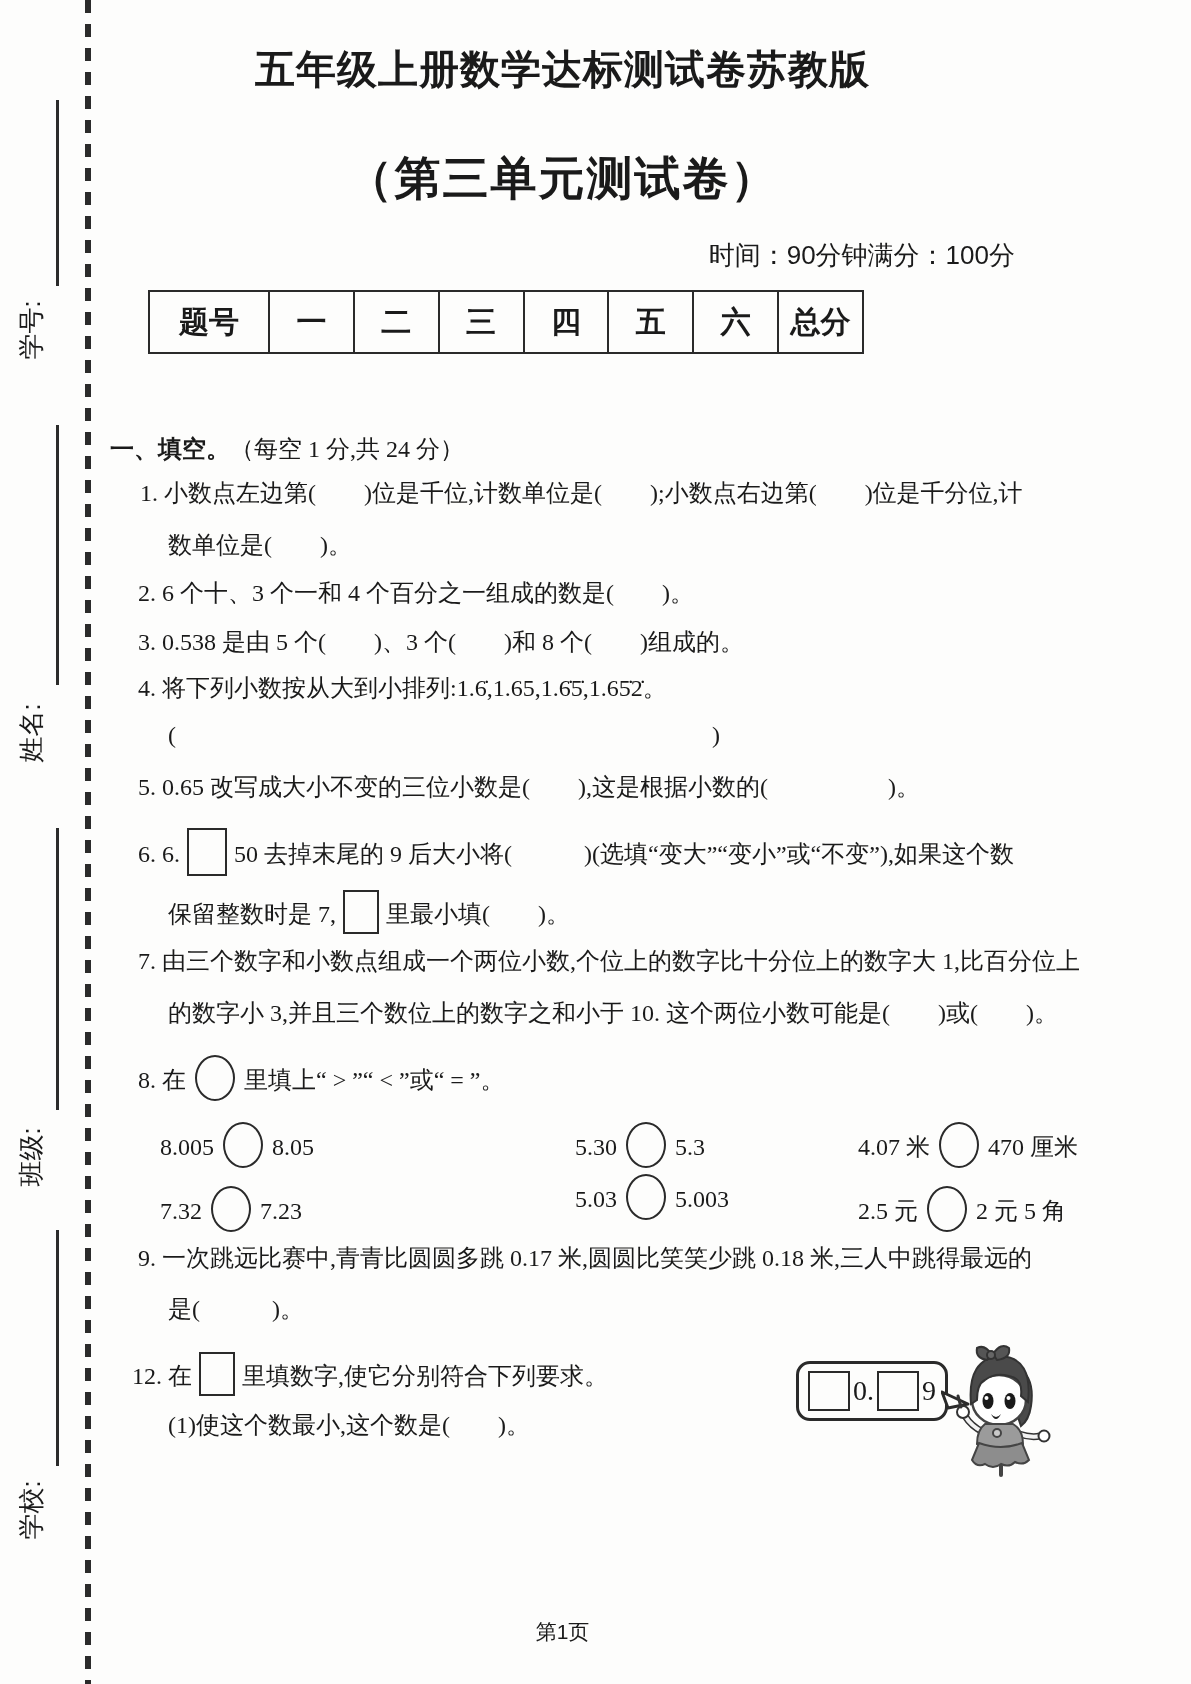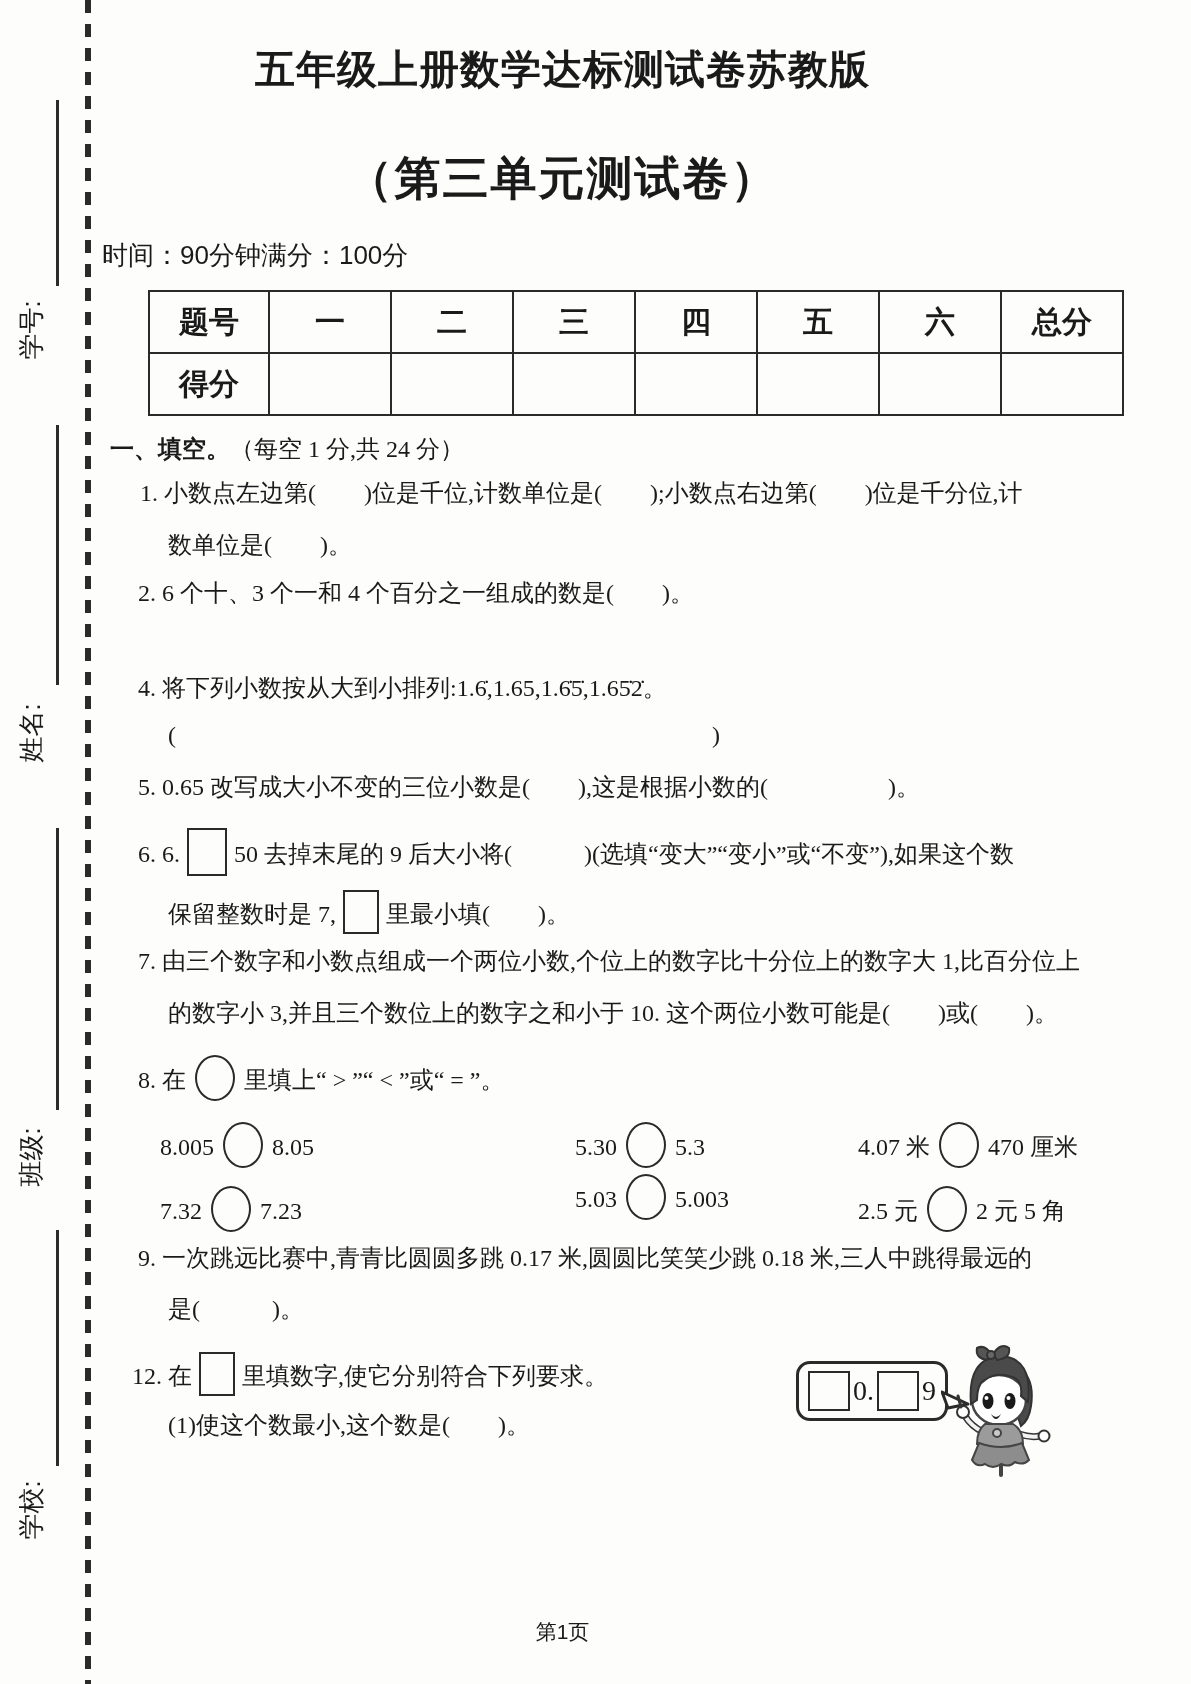--- a/index.html
+++ b/index.html
@@ -24,26 +24,26 @@
     position:absolute; left:110px; top:42px; width:905px; text-align:center;
     font-size:40px; font-weight:bold; letter-spacing:1px;
     font-family:"Liberation Sans","DejaVu Sans",sans-serif;
   }
   .subtitle {
     position:absolute; left:110px; top:148px; width:905px; text-align:center;
     font-size:46px; font-weight:bold; letter-spacing:2px;
     font-family:"Liberation Sans","DejaVu Sans",sans-serif;
   }
   .info {
-    position:absolute; left:102px; top:238px; width:905px; text-align:left;
+    position:absolute; left:110px; top:238px; width:905px; text-align:right;
     font-size:26px; font-family:"Liberation Sans","DejaVu Sans",sans-serif;
   }
   
   .score-table {
-    position:absolute; left:148px; top:290px; width:976px;
+    position:absolute; left:148px; top:290px; width:716px;
     border-collapse:collapse; table-layout:fixed;
   }
   .score-table td {
     border:2.5px solid #2a2a2a; height:60px; text-align:center; vertical-align:middle;
     font-size:30px; font-weight:bold; padding:0;
   }
   .score-table td.lab { width:118px; }
   
   .line { position:absolute; white-space:nowrap; font-size:24px; line-height:1.25; }
   .b { font-weight:bold; }
@@ -96,41 +96,32 @@
         <tr>
       <td class="lab">题号</td>
       <td>一</td>
       <td>二</td>
       <td>三</td>
       <td>四</td>
       <td>五</td>
       <td>六</td>
       <td>总分</td>
     </tr>
-    <tr>
-      <td class="lab">得分</td>
-      <td></td>
-      <td></td>
-      <td></td>
-      <td></td>
-      <td></td>
-      <td></td>
-      <td></td>
-    </tr>
   </tbody>
     </table>
 
   <div class="line" style="top:434px;left:110px">
     <span class="b">一、填空。</span><span>（每空 1 分,共 24 分）</span>
   </div>
 
   <div class="line" style="top:478px;left:140px">1. 小数点左边第(　　)位是千位,计数单位是(　　);小数点右边第(　　)位是千分位,计</div>
   <div class="line" style="top:530px;left:168px">数单位是(　　)。</div>
 
   <div class="line" style="top:578px;left:138px">2. 6 个十、3 个一和 4 个百分之一组成的数是(　　)。</div>
+  <div class="line" style="top:627px;left:138px">3. 0.538 是由 5 个(　　)、3 个(　　)和 8 个(　　)组成的。</div>
   <div class="line" style="top:673px;left:138px">4. 将下列小数按从大到小排列:1.6̇,1.65,1.6̇5̇,1.65̇2̇。</div>
   <div class="ans-line" style="top:722px;left:168px;width:552px">
     <span>(</span>
     <span>)</span>
   </div>
 
   <div class="line" style="top:772px;left:138px">5. 0.65 改写成大小不变的三位小数是(　　),这是根据小数的(　　　　　)。</div>
 
   <div class="line" style="top:828px;left:138px">
     <span>6. 6.</span><span class="blank-box"></span><span>50 去掉末尾的 9 后大小将(　　　)(选填“变大”“变小”或“不变”),如果这个数</span>

